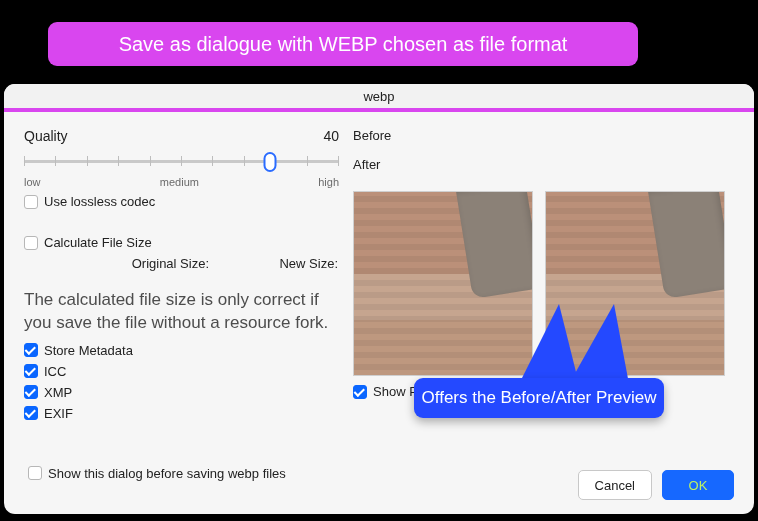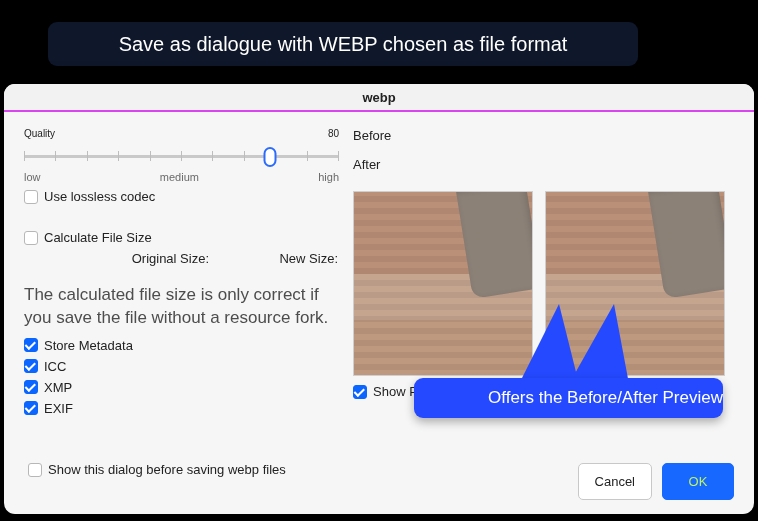--- a/index.html
+++ b/index.html
@@ -13,21 +13,21 @@
     overflow: hidden;
   }
 
   
   .anno-top {
     position: absolute;
     left: 48px;
     top: 22px;
     width: 590px;
     height: 44px;
-    background: #0f172a;
+    background: #d946ef;
     border-radius: 9px;
     color: #fff;
     font-size: 20px;
     display: flex;
     align-items: center;
     justify-content: center;
     box-shadow: 0 3px 8px rgba(0,0,0,.35);
   }
 
   
@@ -40,35 +40,35 @@
     background: #f6f6f6;
     border-radius: 11px;
     box-shadow: 0 10px 30px rgba(0,0,0,.45);
     overflow: hidden;
   }
   .titlebar {
     height: 28px;
     display: flex;
     align-items: center;
     justify-content: center;
-    font-weight: 700;
-    font-size: 13px;
-    border-bottom: 2px solid #d946ef;
+    font-weight: 400;
+    font-size: 13px;
+    border-bottom: 4px solid #d946ef;
     background: #f2f2f2;
   }
   .content {
     display: flex;
     padding: 16px 20px 0 20px;
     gap: 14px;
   }
   .col-left { width: 315px; flex: none; }
   .col-right { flex: 1; position: relative; }
 
   
-  .quality-row { display: flex; justify-content: space-between; font-size: 10px; margin-bottom: 6px; }
+  .quality-row { display: flex; justify-content: space-between; font-size: 14px; margin-bottom: 6px; }
   .slider-track {
     position: relative;
     height: 24px;
     margin: 4px 0 2px 0;
   }
   .slider-line {
     position: absolute;
     left: 0; right: 0; top: 10px;
     height: 3px;
     background: #c9c9c9;
@@ -174,29 +174,29 @@
     border-bottom-left-radius: 12px;
     box-shadow: -2px 2px 6px rgba(0,0,0,.15) inset;
   }
   .show-preview-row { margin-top: 8px; }
 
   
   .anno-bubble {
     position: absolute;
     left: 410px;
     top: 294px;
-    width: 309px;
+    width: 250px;
     height: 40px;
     background: #2449ff;
     border-radius: 9px;
     color: #fff;
     font-size: 17px;
     display: flex;
     align-items: center;
-    justify-content: flex-end;
+    justify-content: center;
     box-shadow: 0 4px 10px rgba(0,0,0,.3);
   }
   .anno-tail {
     position: absolute;
     left: 515px;
     top: 220px;
     width: 110px;
     height: 80px;
     pointer-events: none;
   }
@@ -204,21 +204,21 @@
   
   .footer-row {
     position: absolute;
     left: 20px; right: 20px; bottom: 14px;
     display: flex;
     align-items: center;
     justify-content: space-between;
   }
   .btns { display: flex; gap: 10px; }
   .btn {
-    height: 37px;
+    height: 30px;
     min-width: 72px;
     padding: 0 16px;
     border-radius: 5px;
     font-size: 13px;
     display: inline-flex;
     align-items: center;
     justify-content: center;
     border: 1px solid #c8c8c8;
     background: #fff;
     cursor: default;
@@ -241,21 +241,21 @@
   <div class="titlebar">
     <span>webp</span>
   </div>
 
   <div class="content">
 
     <div class="col-left">
 
       <div class="quality-row">
         <span>Quality</span>
-        <span>80</span>
+        <span>40</span>
       </div>
       <div class="slider-track">
         <div class="slider-line"></div>
         <div class="slider-ticks">
           <span></span>
             <span></span>
             <span></span>
             <span></span>
             <span></span>
             <span></span>

